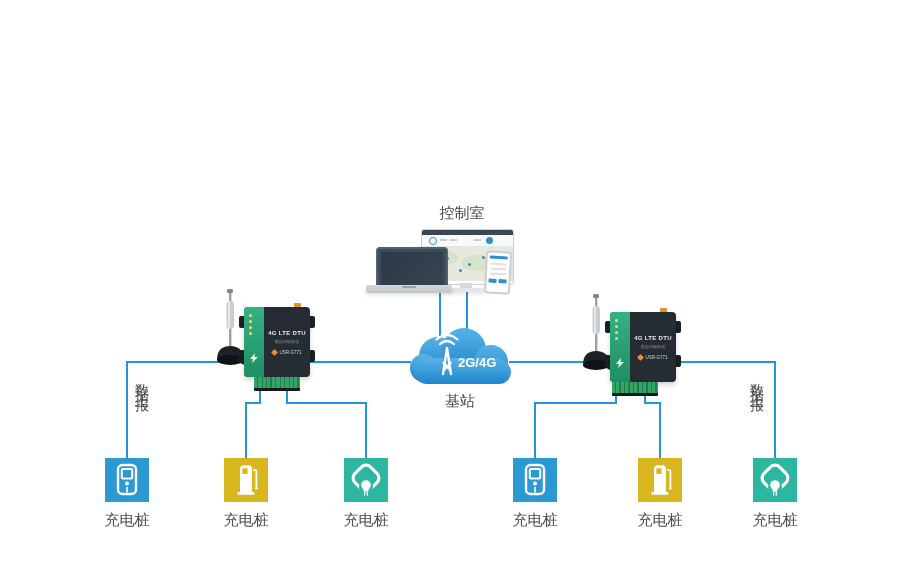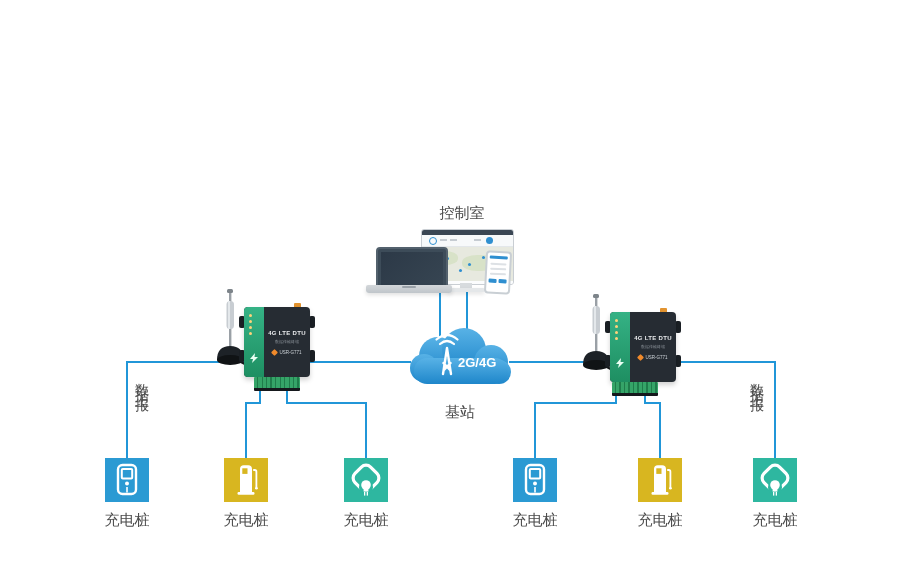--- a/index.html
+++ b/index.html
@@ -149,21 +149,21 @@
       <circle cx="97" cy="50" r="12"></circle>
       <rect x="12" y="36" width="94" height="26" rx="13"></rect>
     </g>
     <g stroke="#ffffff" fill="none" stroke-width="2.4" stroke-linecap="round">
       <path d="M41 52 L45 26 M49 52 L45 26 M42.2 44 h5.6 M41.5 48.5 L48.6 41 M48.5 48.5 L41.4 41"></path>
       <path d="M38 22 q7 -6 14 0" stroke-width="2.2"></path>
       <path d="M34.5 17.5 q10.5 -9 21 0" stroke-width="2.2"></path>
     </g>
     <text x="56" y="45" fill="#ffffff" font-size="13" font-weight="bold" font-family="Liberation Sans, sans-serif">2G/4G</text>
   </svg>
-  <div class="lbl" style="left:420px;top:403px;width:80px;">基站</div>
+  <div class="lbl" style="left:420px;top:392px;width:80px;">基站</div>
 
   <div class="dtu" style="left:208px;top:288px;">
     <svg class="dtu-antenna" width="80" height="95" viewBox="0 0 80 95">
       <rect x="21" y="3" width="2.4" height="62" fill="#9aa0a6"></rect>
       <rect x="19" y="1" width="6" height="4" rx="1.5" fill="#7d848a"></rect>
       <rect x="18.5" y="13" width="7.5" height="28" rx="3.5" fill="#c8cdd2"></rect>
       <rect x="20" y="13" width="2" height="28" fill="#e4e8eb"></rect>
       <path d="M9 72 q0 -14 13.2 -14 q13.2 0 13.2 14 Z" fill="#1d2227"></path>
       <ellipse cx="22.2" cy="72" rx="13.2" ry="5" fill="#101315"></ellipse>
       <path d="M31 73 q12 7 24 9" stroke="#15181b" stroke-width="2.2" fill="none"></path>

